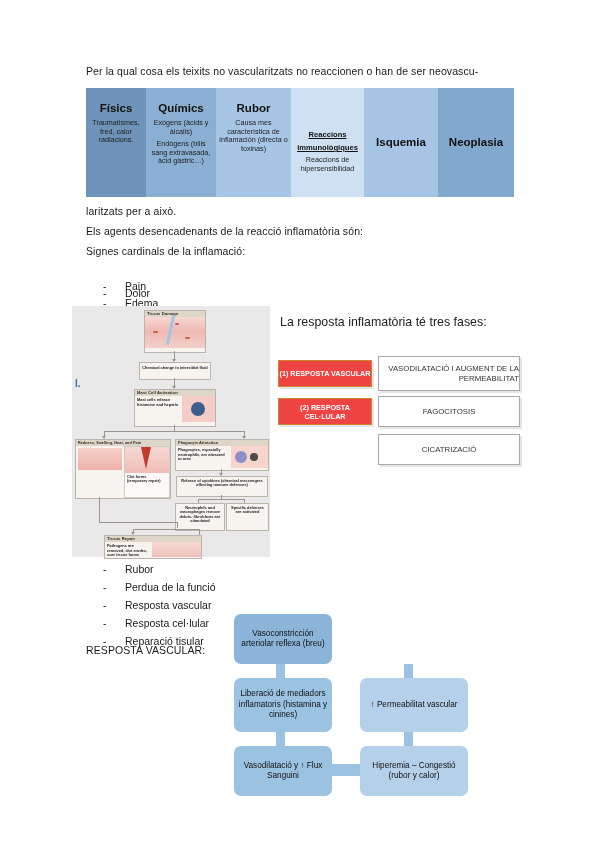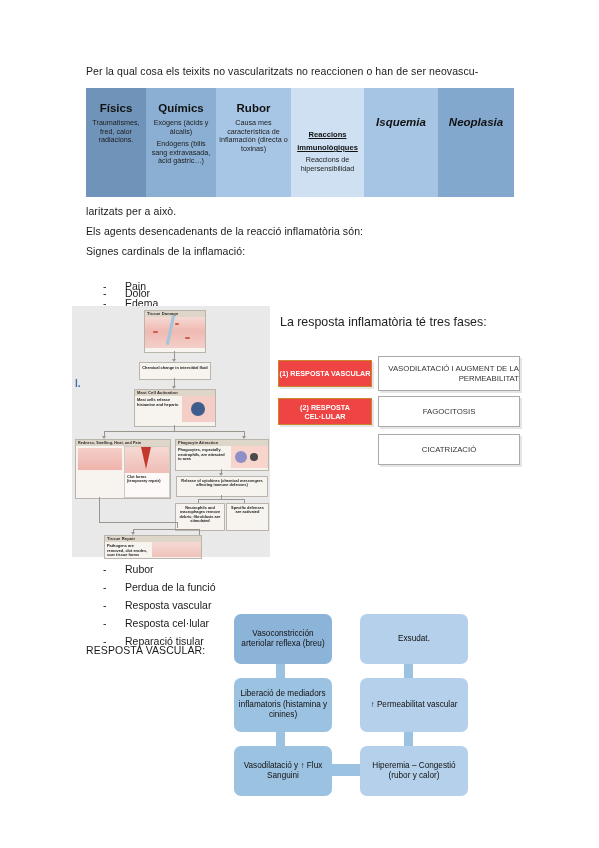--- a/index.html
+++ b/index.html
@@ -37,21 +37,21 @@
   }
   .cell .tbody p{margin:0 0 4px 0;}
   .c0{width:60px;background:#6f93b9;}
   .c1{width:70px;background:#8bafd2;}
   .c2{width:75px;background:#a7c6e6;}
   .c3{width:73px;background:#cfe0f2;}
   .c4{width:74px;background:#a6c5e4;}
   .c5{width:76px;background:#82a8cd;}
   .c0 .ttitle,.c1 .ttitle,.c2 .ttitle{padding-top:14px;}
   .c3 .ttitle{padding-top:0;}
-  .c4 .ttitle,.c5 .ttitle{padding-top:28px;font-style:italic;}
+  .c4 .ttitle,.c5 .ttitle{padding-top:48px;}
   .c3 .tbody{margin-top:2px;}
 
   
   .figure{
     position:absolute;left:72px;top:306px;width:455px;height:251px;
     background:#ffffff;
   }
   .fig-left{
     position:absolute;left:0;top:0;width:198px;height:251px;background:#e9e9e9;
   }
@@ -298,21 +298,20 @@
     <span class="dash">-</span><span>Resposta cel·lular</span>
   </div>
   <div class="bullet" style="left:103px;top:635px;">
     <span class="dash">-</span><span>Reparació tisular</span>
   </div>
   <div class="ptext" style="left:86px;top:644px;">RESPOSTA VASCULAR:</div>
 
   <div class="flow">
 
     <div class="fbox fb-dark" style="left:8px;top:2px;width:98px;height:50px;">Vasoconstricción arteriolar reflexa (breu)</div>
-    <div class="fbox fb-light" style="left:134px;top:2px;width:108px;height:50px;">Exsudat.</div>
 
     <div class="fconn" style="left:50px;top:52px;width:9px;height:14px;"></div>
     <div class="fconn" style="left:178px;top:52px;width:9px;height:14px;"></div>
 
     <div class="fbox fb-mid" style="left:8px;top:66px;width:98px;height:54px;">Liberació de mediadors inflamatoris (histamina y cinines)</div>
     <div class="fbox fb-light" style="left:134px;top:66px;width:108px;height:54px;">↑ Permeabilitat vascular</div>
 
     <div class="fconn" style="left:50px;top:120px;width:9px;height:14px;"></div>
     <div class="fconn" style="left:178px;top:120px;width:9px;height:14px;"></div>
 

